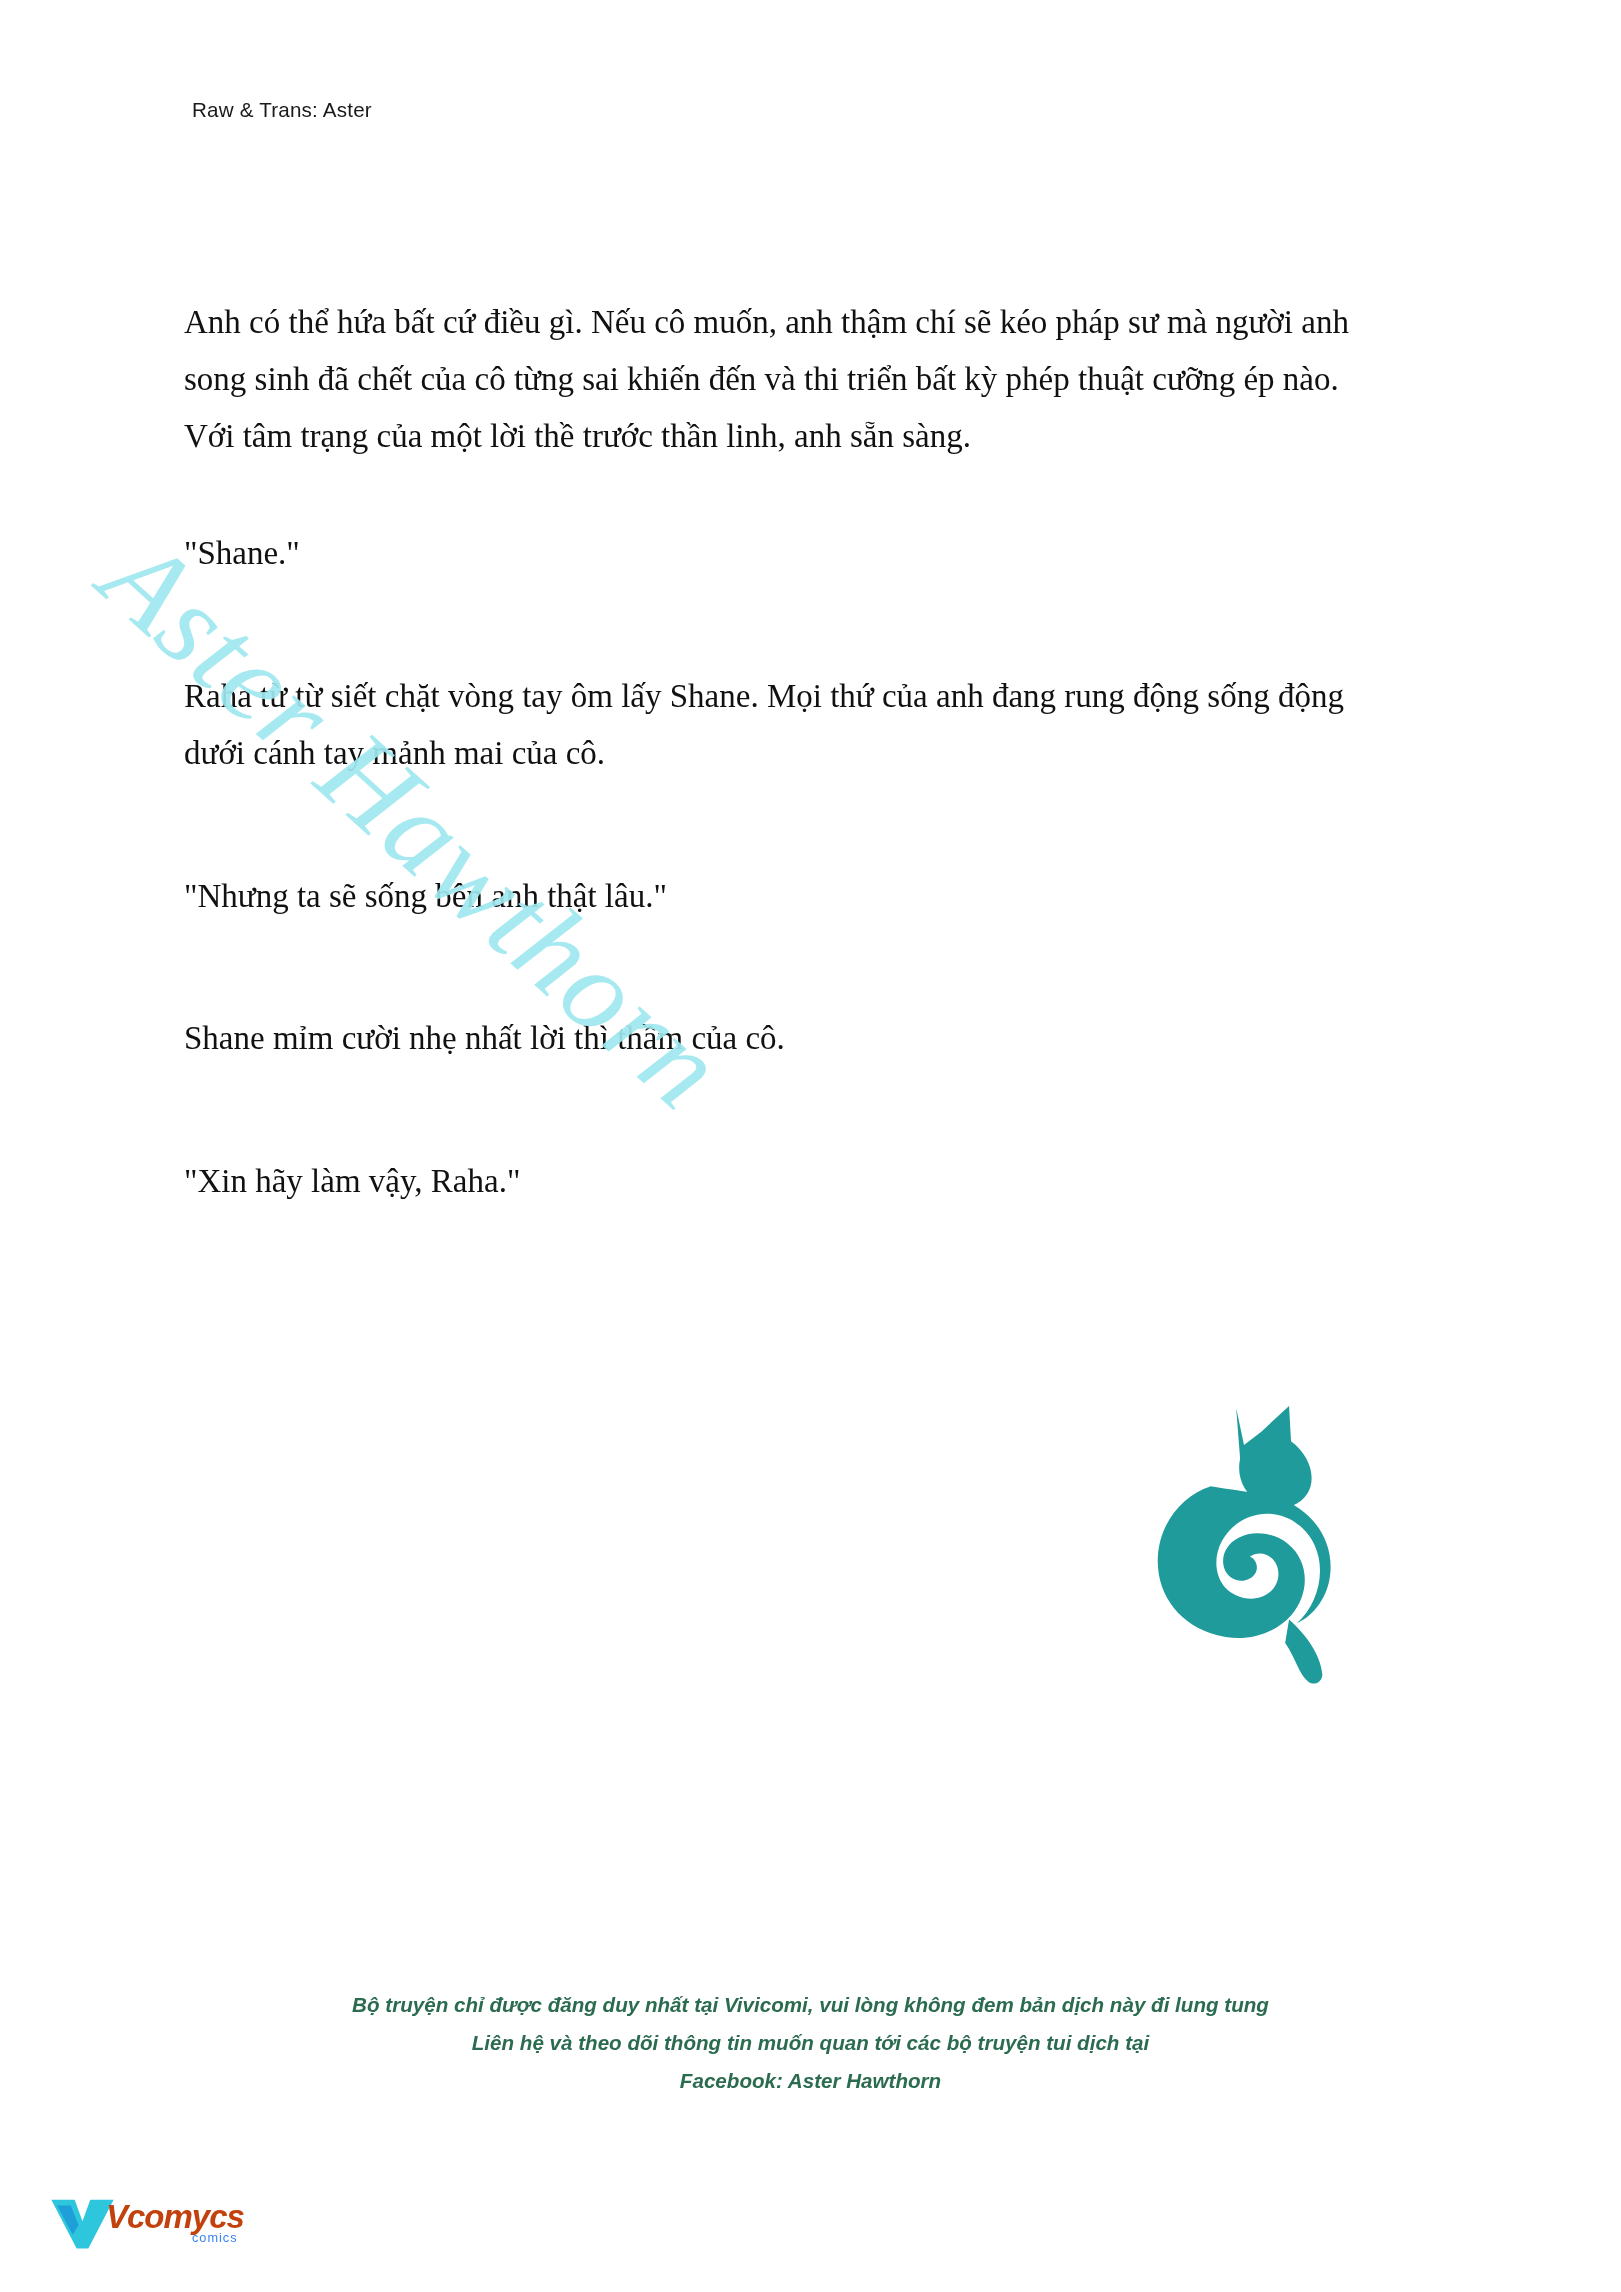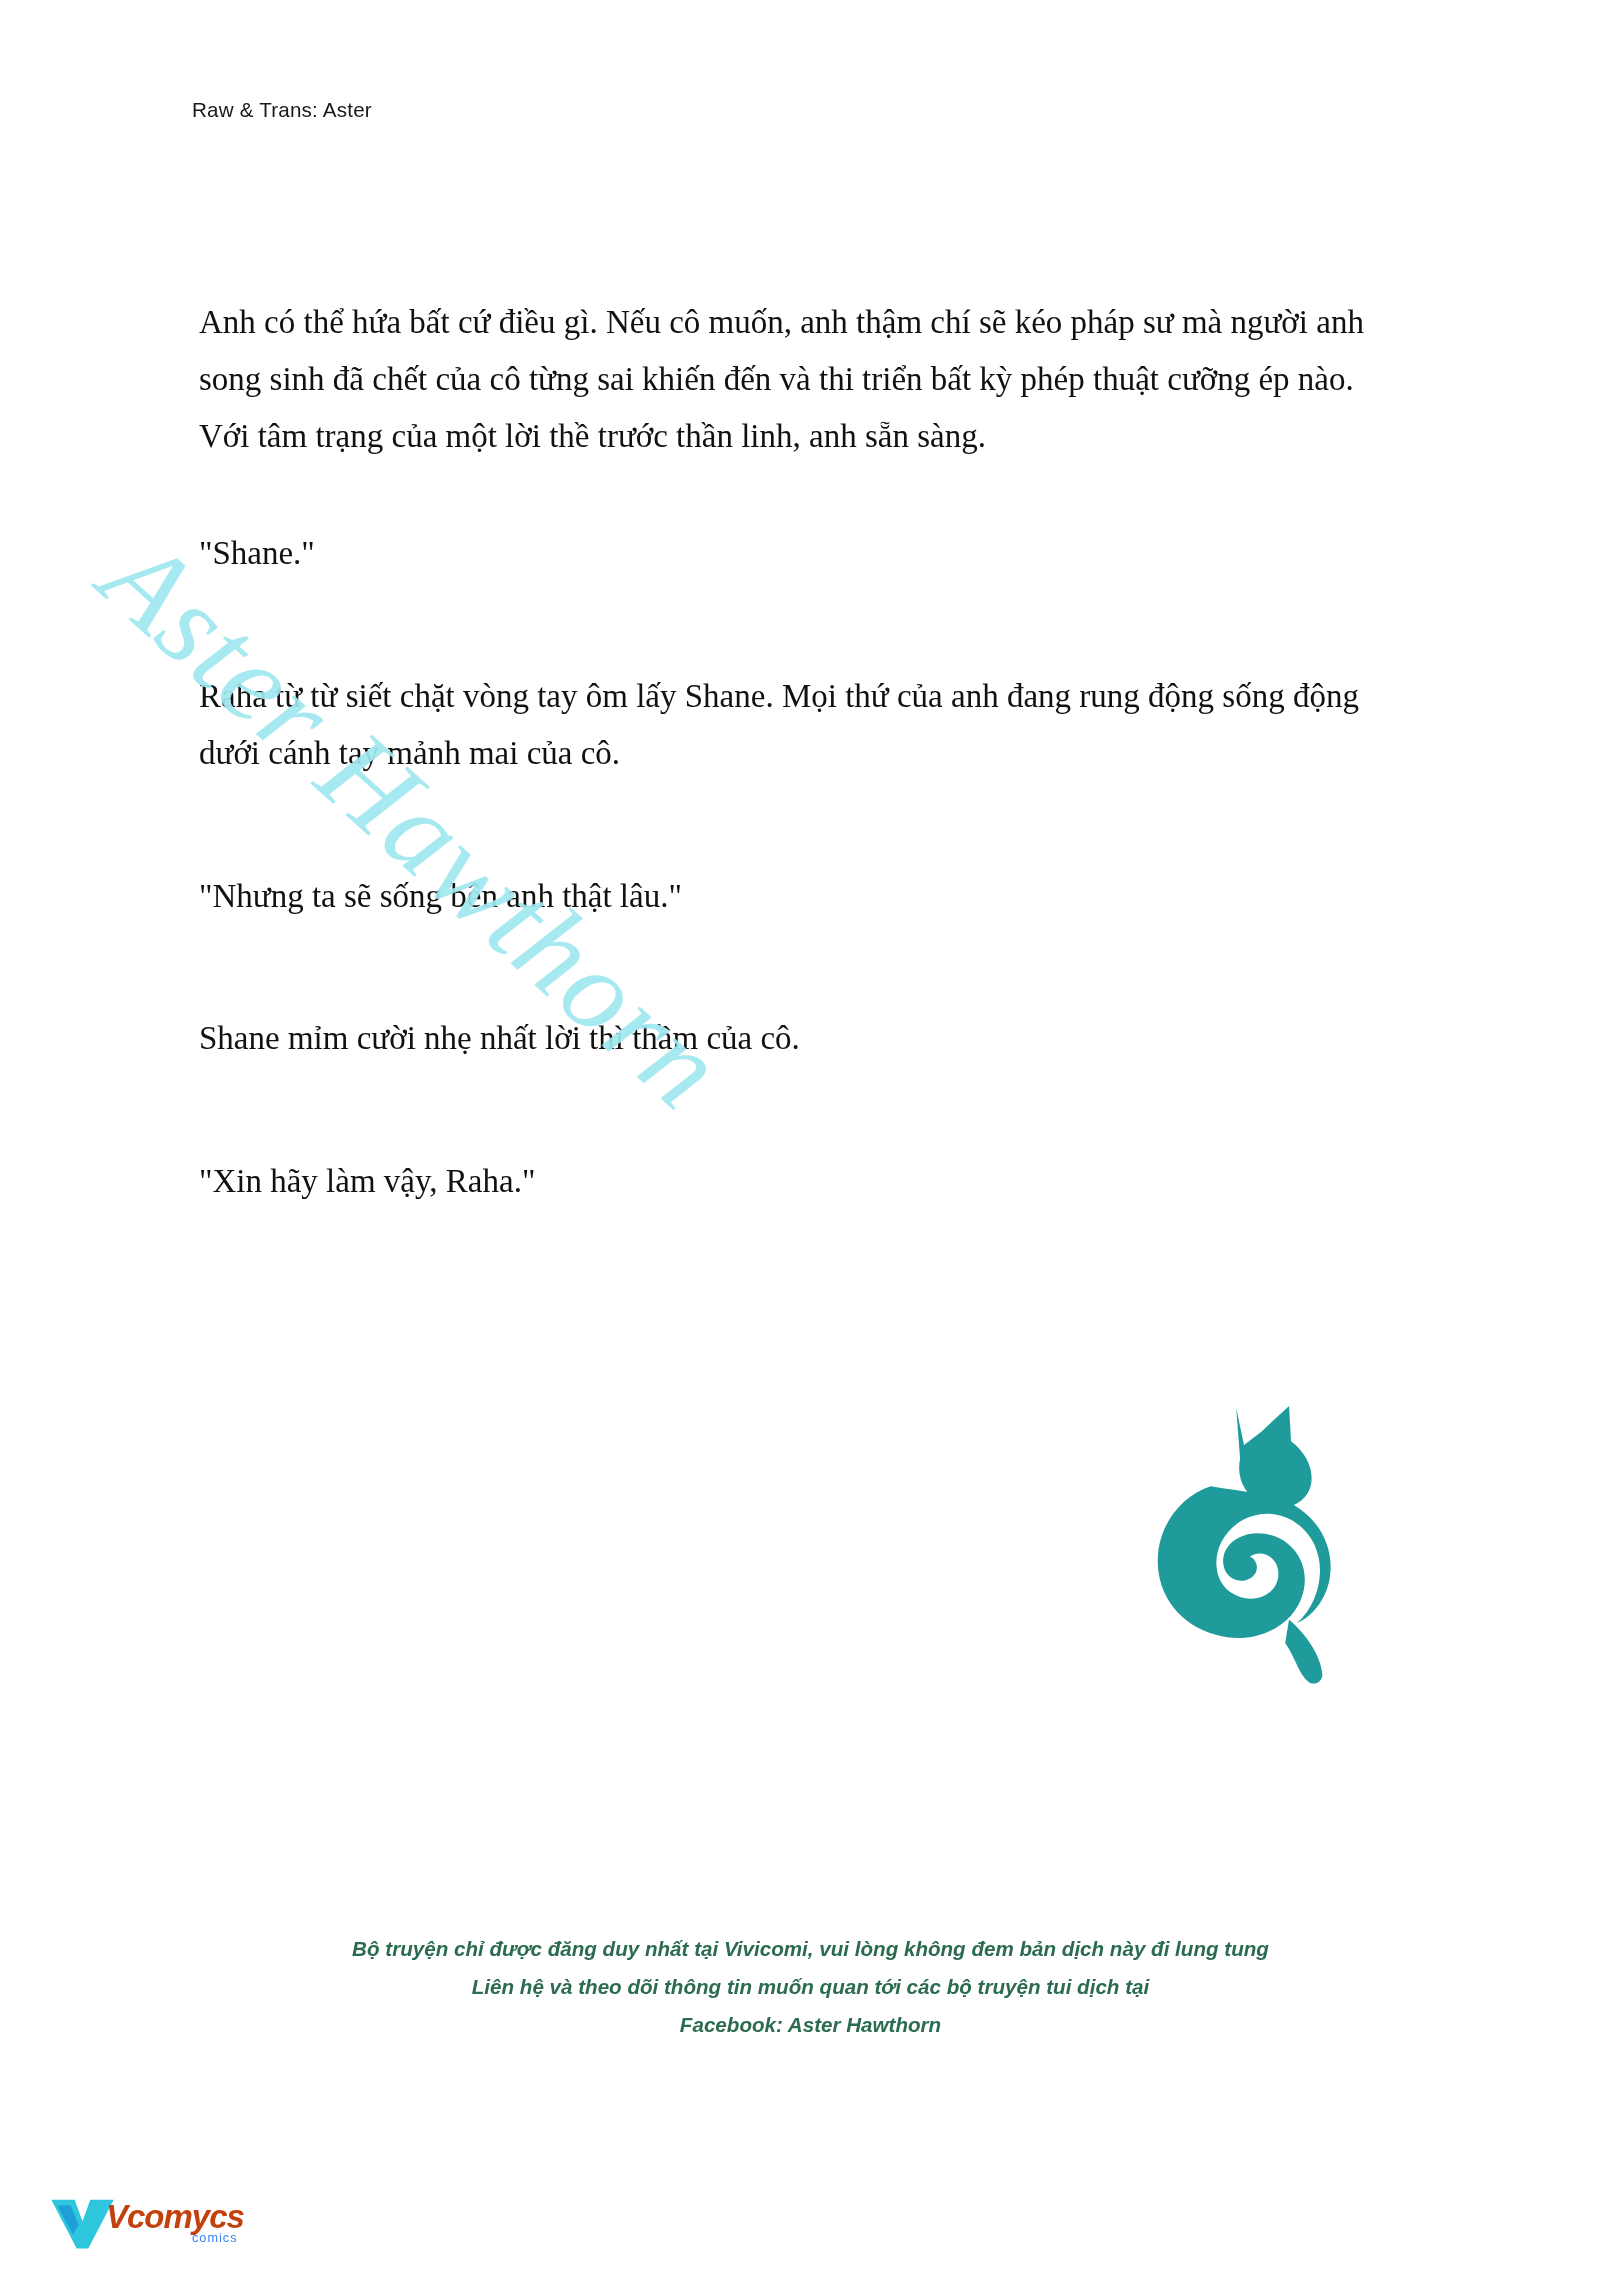--- a/index.html
+++ b/index.html
@@ -29,21 +29,21 @@
     font-family: "Liberation Sans", sans-serif;
     font-size: 20.6px;
     color: #1a1a1a;
     letter-spacing: 0.2px;
   }
 
   
   .content {
     position: absolute;
     top: 294px;
-    left: 199px;
+    left: 184px;
     width: 1235px;
   }
 
   .para {
     font-family: "Liberation Serif", serif;
     font-size: 33px;
     line-height: 1.72;
     color: #111111;
     margin: 0 0 61px 0;
     max-width: 1191px;
@@ -76,21 +76,21 @@
     left: 1142px;
     top: 1402px;
     width: 206px;
     height: 284px;
     pointer-events: none;
   }
 
   
   .footer-notes {
     position: absolute;
-    top: 1930px;
+    top: 1986px;
     left: 0;
     width: 100%;
     text-align: center;
     font-family: "Liberation Sans", sans-serif;
     font-style: italic;
     font-weight: bold;
     font-size: 20.6px;
     color: #2b6b4f;
     line-height: 1.85;
   }

